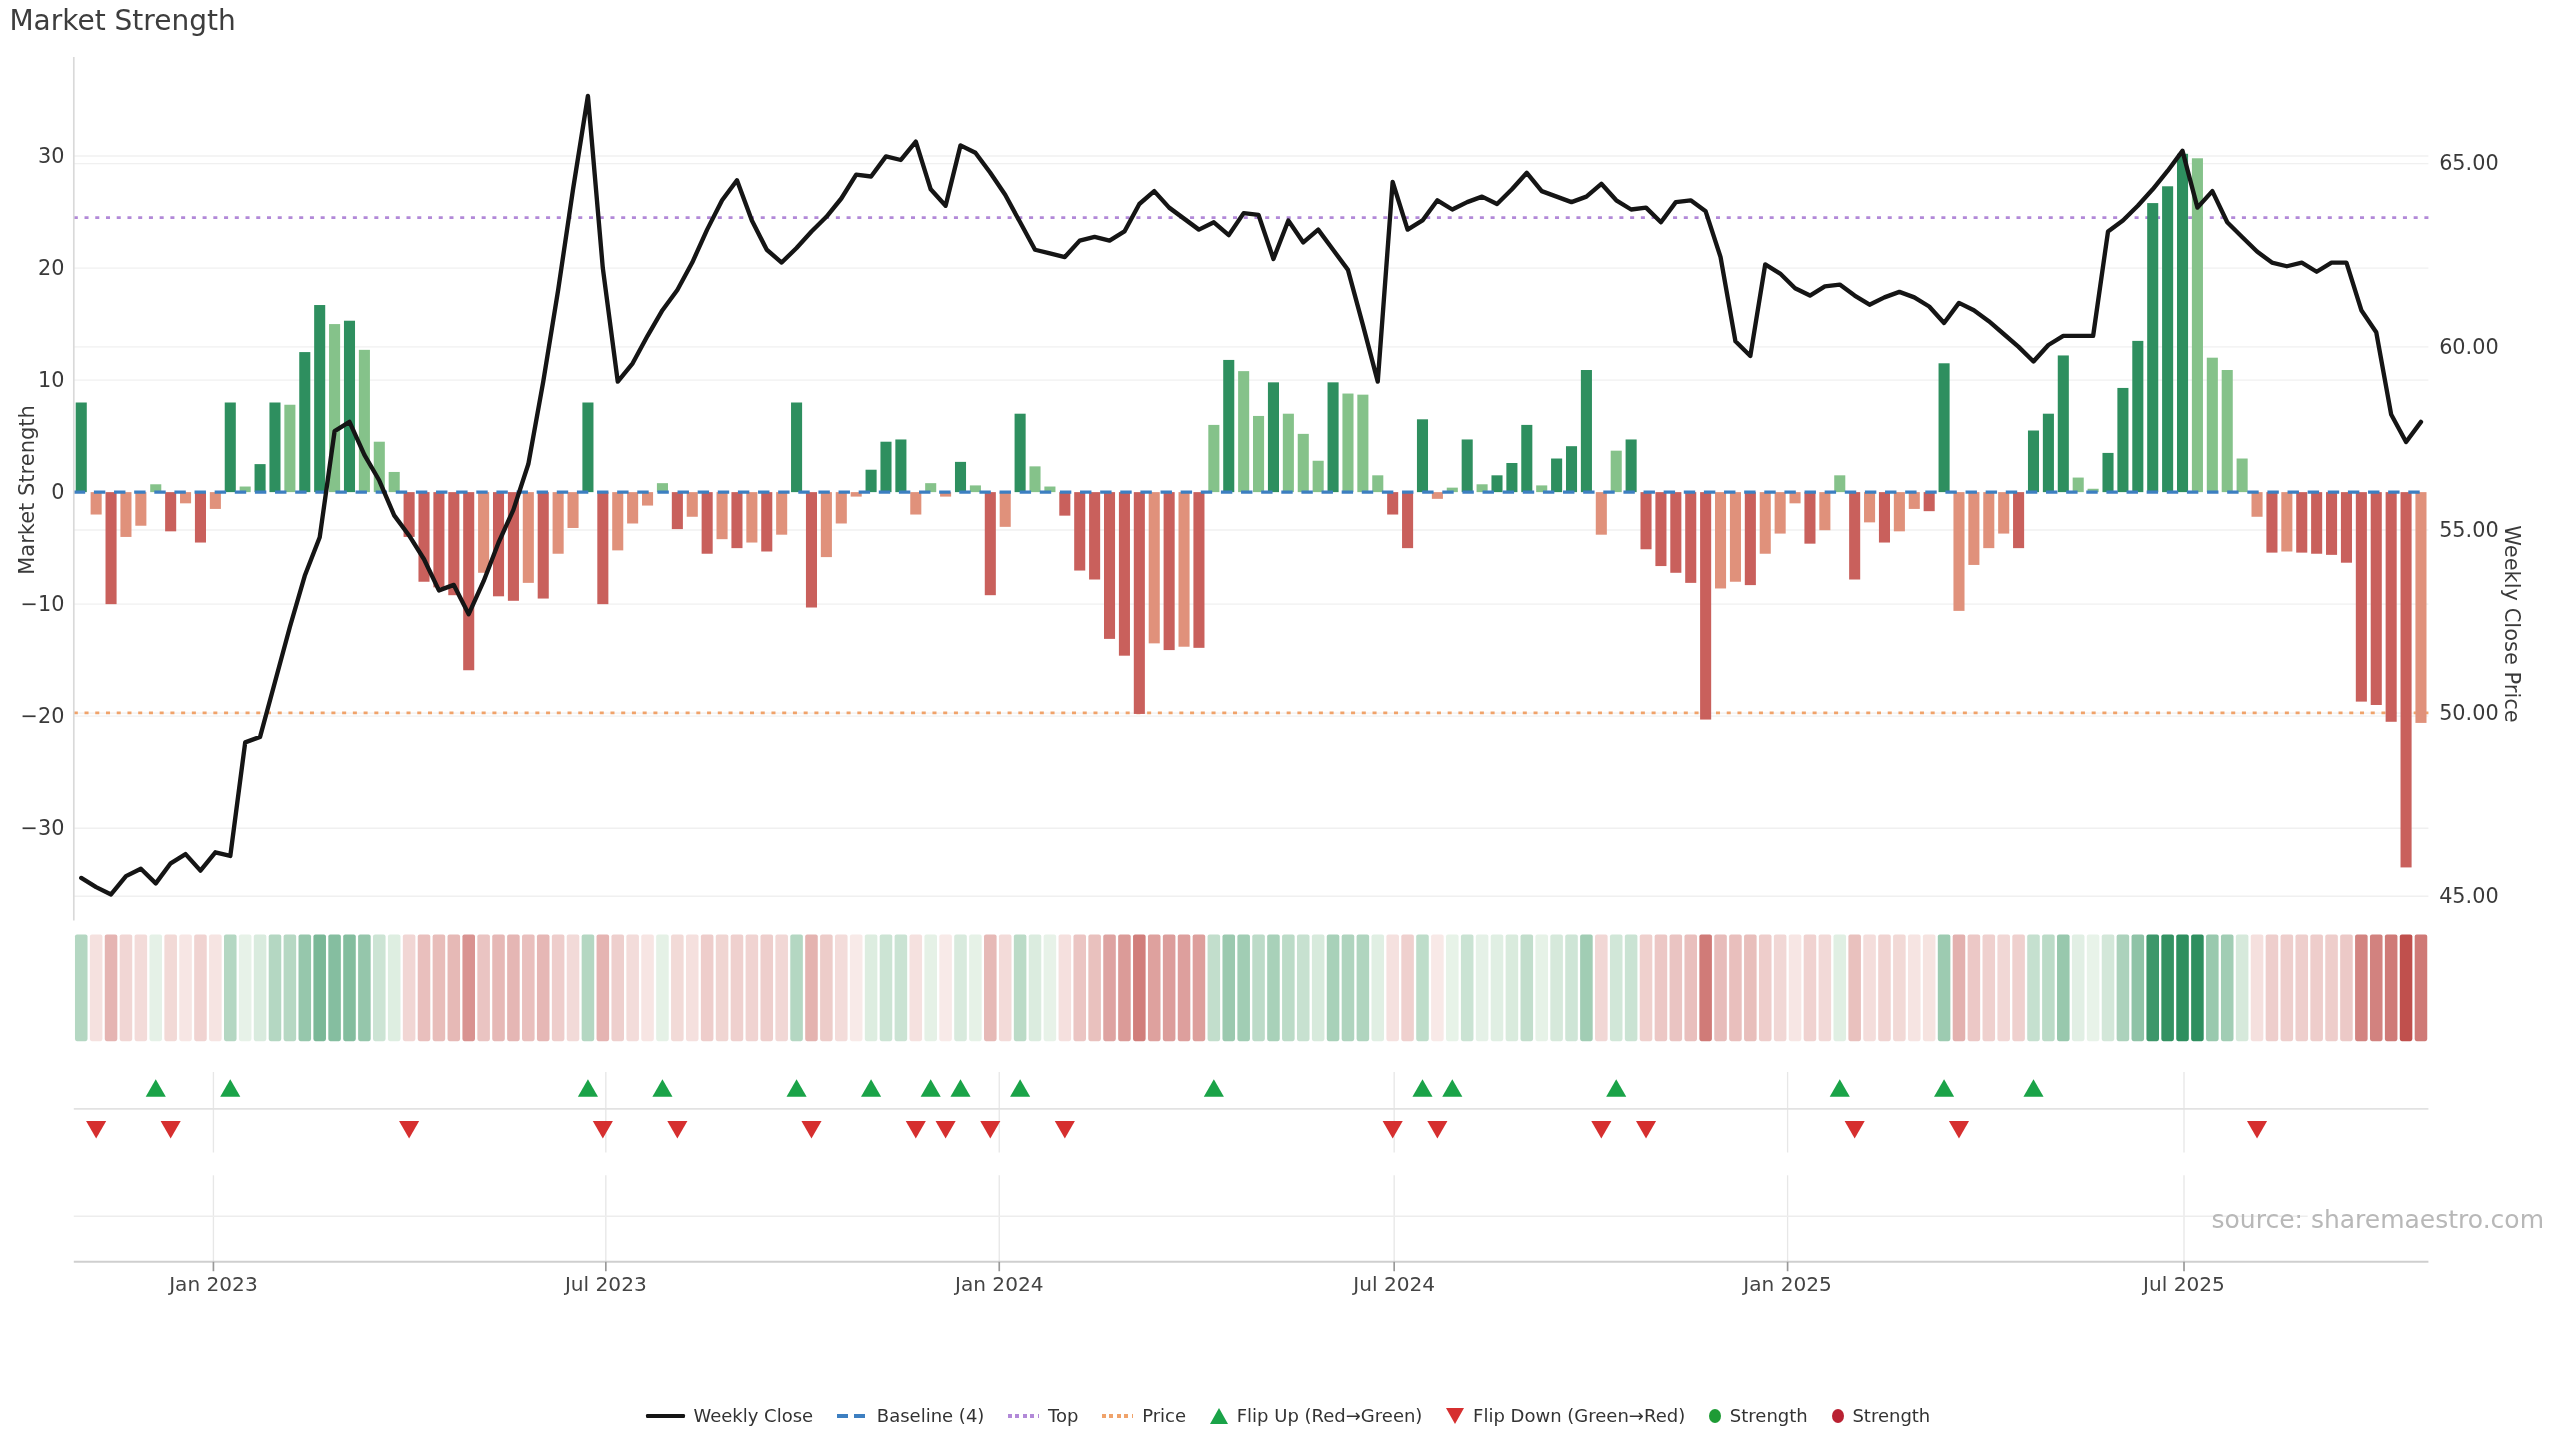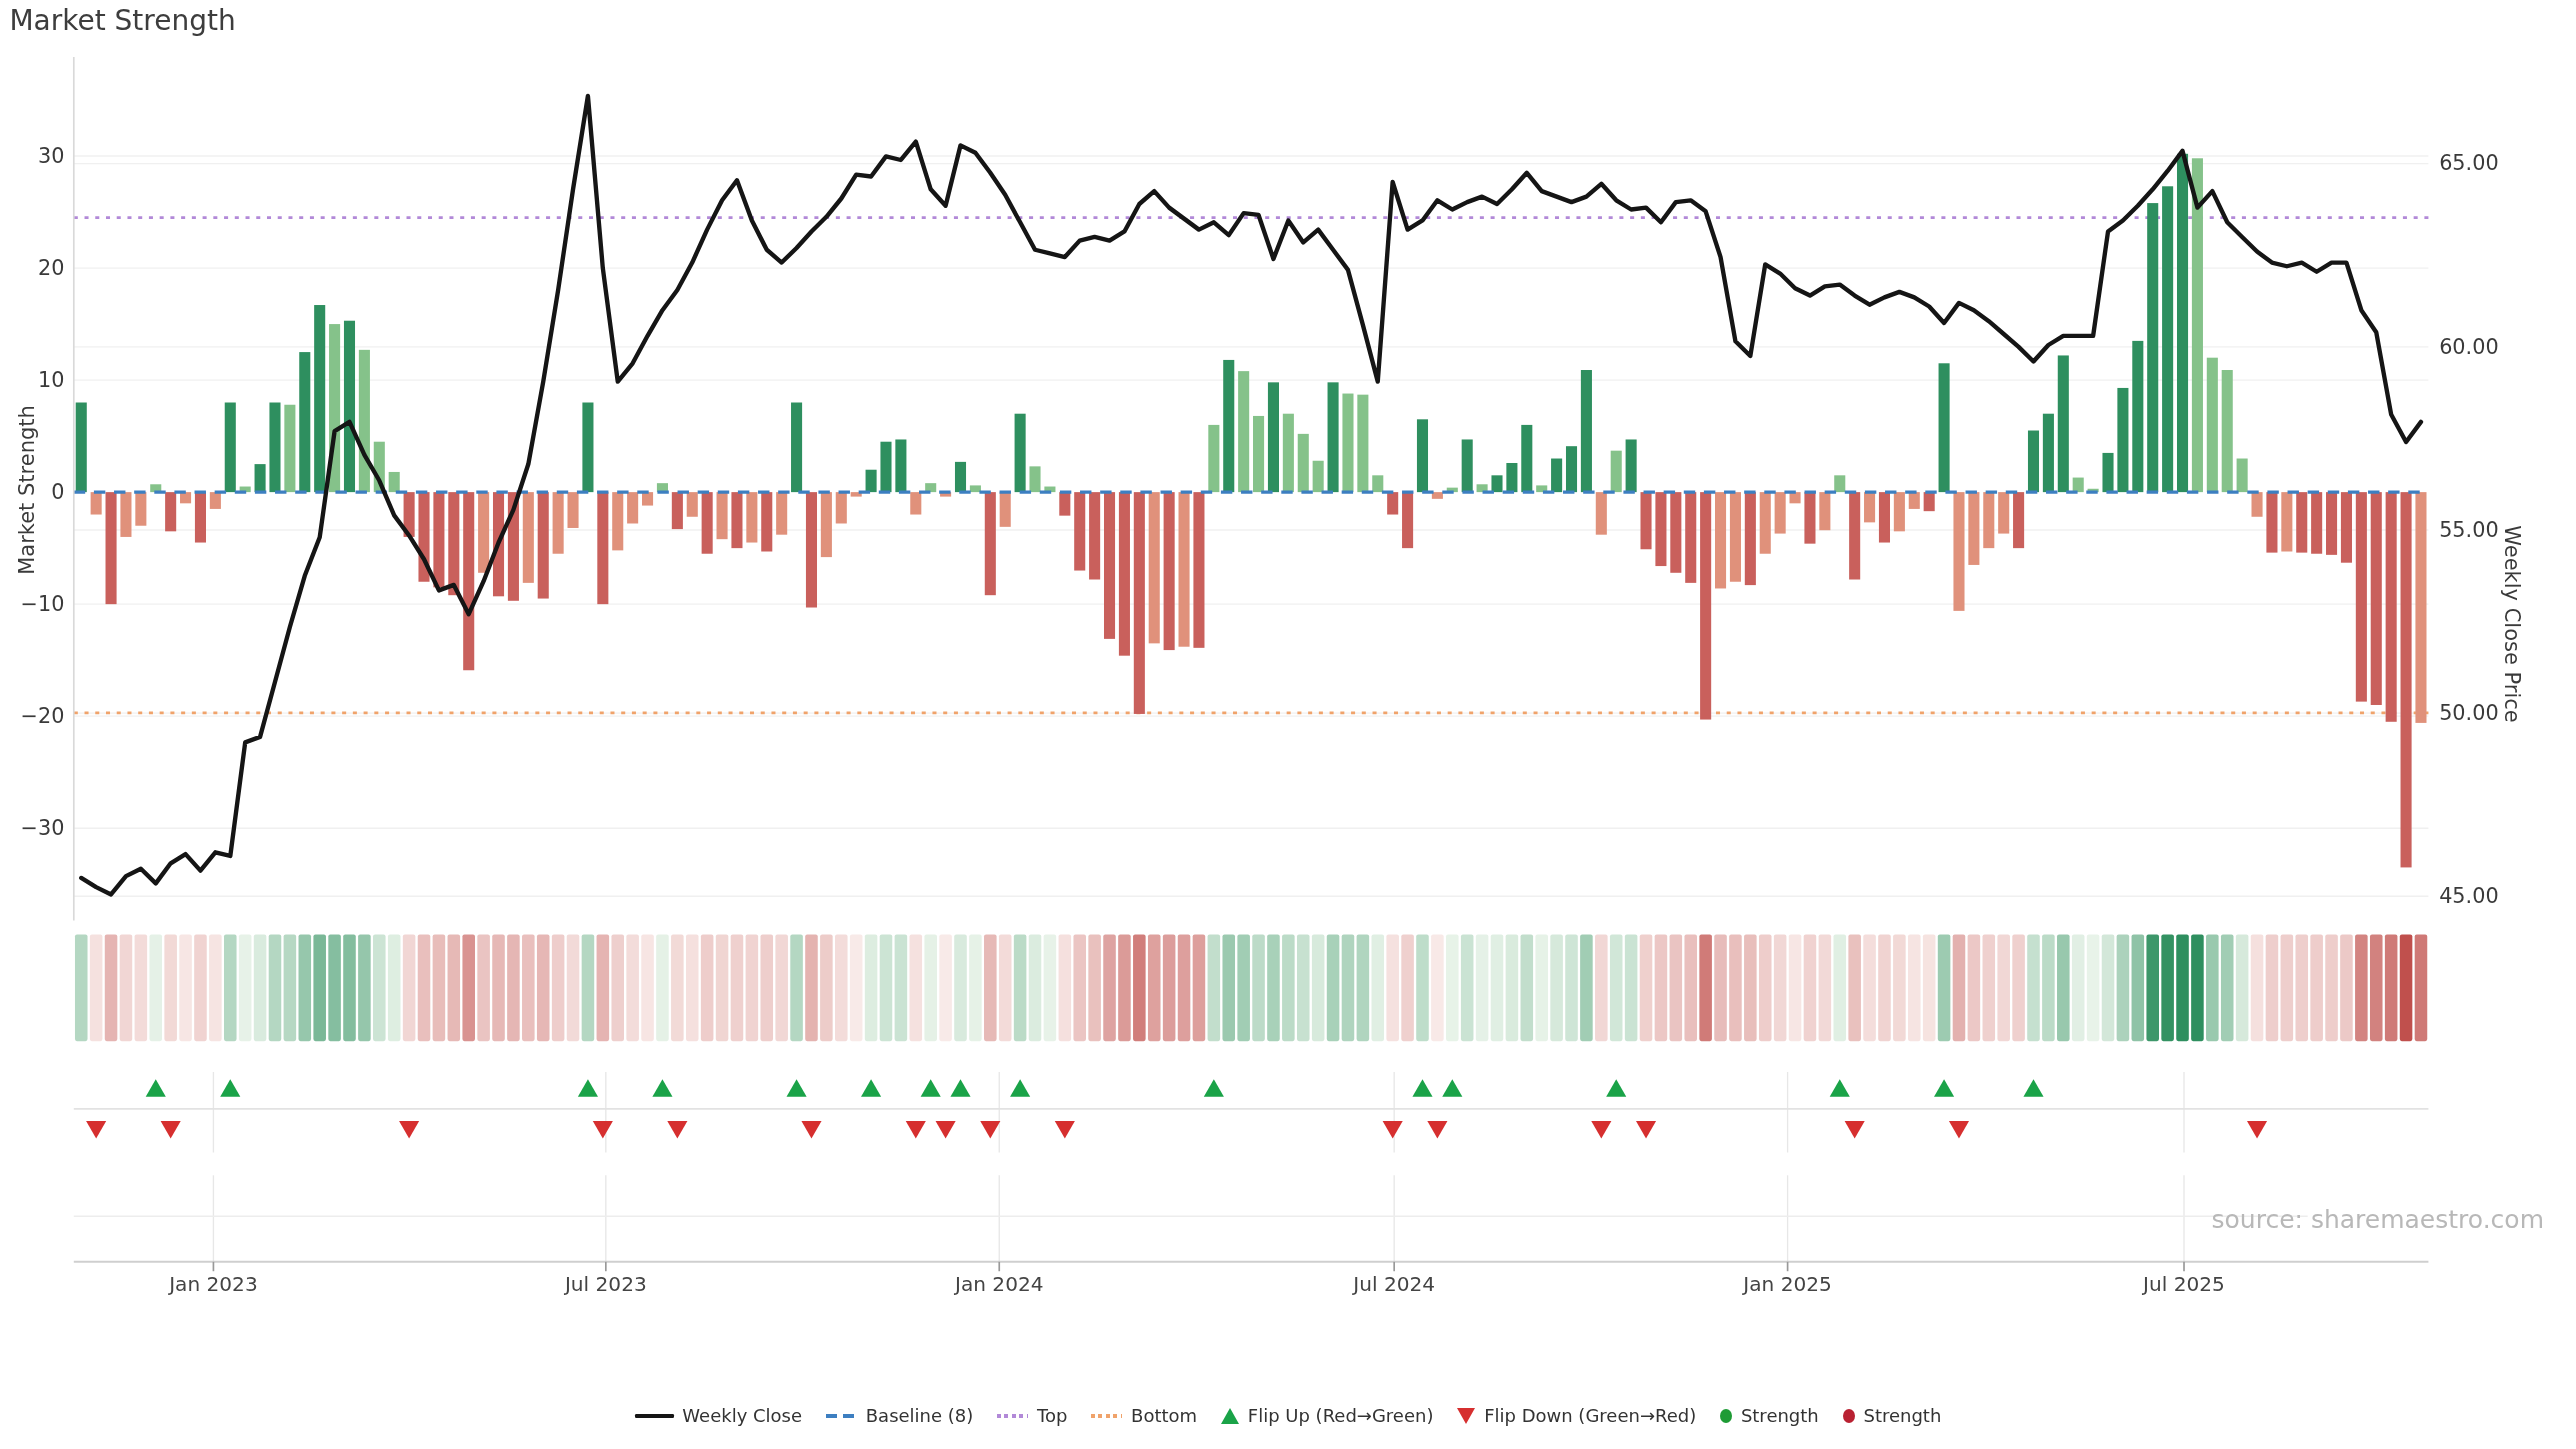--- a/index.html
+++ b/index.html
@@ -443,29 +443,29 @@
 
   <div class="source-text">source: sharemaestro.com</div>
 
   <div class="legend" id="legend">
       <div class="legend-item">
         <span class="sw-line" style="background: rgb(21, 21, 21);"></span>
         <span class="lbl">Weekly Close</span>
       </div>
       <div class="legend-item">
         <span class="sw-dash" style="background: repeating-linear-gradient(90deg, rgb(61, 127, 193) 0px, rgb(61, 127, 193) 10.7px, transparent 10.7px, transparent 17.4px);"></span>
-        <span class="lbl">Baseline (8)</span>
+        <span class="lbl">Baseline (4)</span>
       </div>
       <div class="legend-item">
         <span class="sw-dots" style="background: repeating-linear-gradient(90deg, rgb(178, 137, 216) 0px, rgb(178, 137, 216) 4px, transparent 4px, transparent 7.4px);"></span>
         <span class="lbl">Top</span>
       </div>
       <div class="legend-item">
         <span class="sw-dots" style="background: repeating-linear-gradient(90deg, rgb(240, 163, 107) 0px, rgb(240, 163, 107) 4px, transparent 4px, transparent 7.4px);"></span>
-        <span class="lbl">Bottom</span>
+        <span class="lbl">Price</span>
       </div>
       <div class="legend-item">
         <span class="sw-tri-up" style="border-bottom-color: rgb(26, 163, 72);"></span>
         <span class="lbl">Flip Up (Red→Green)</span>
       </div>
       <div class="legend-item">
         <span class="sw-tri-down" style="border-top-color: rgb(214, 47, 47);"></span>
         <span class="lbl">Flip Down (Green→Red)</span>
       </div>
       <div class="legend-item">

